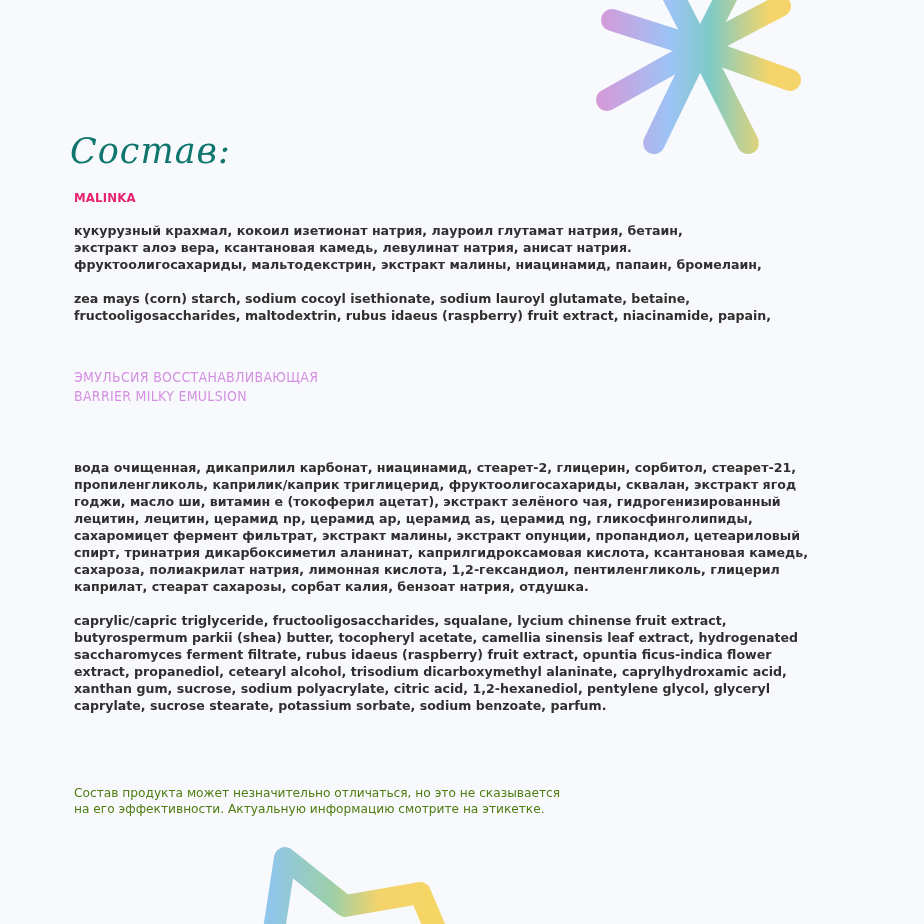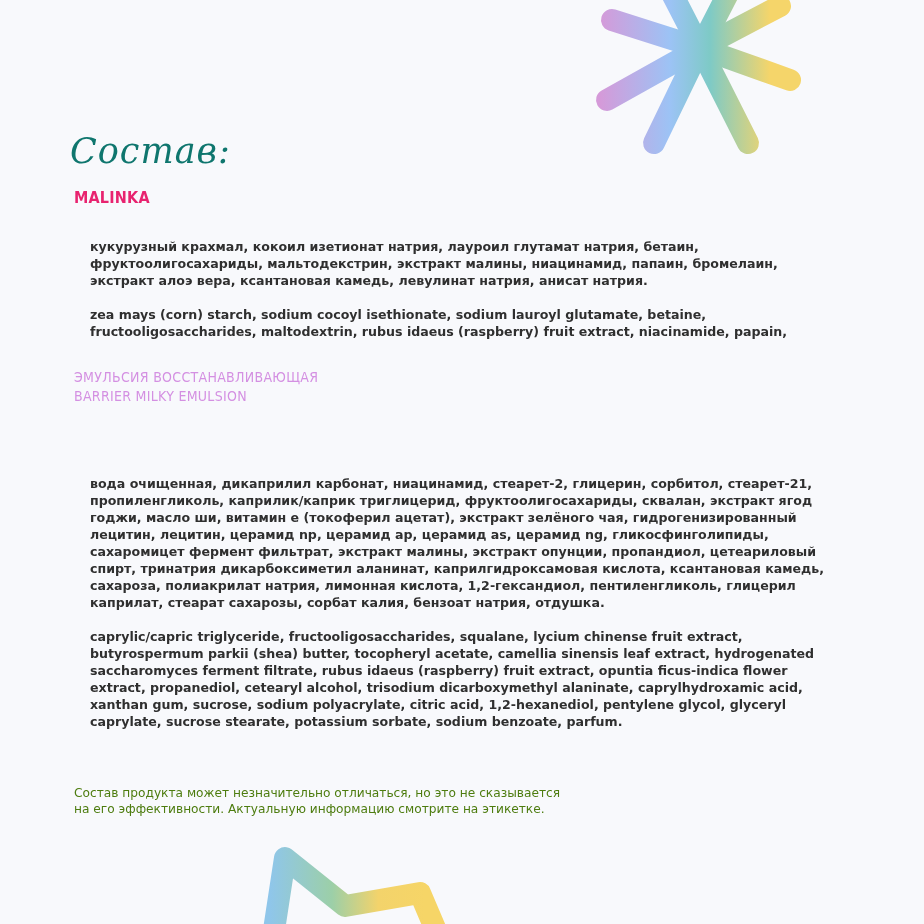--- a/index.html
+++ b/index.html
@@ -33,41 +33,41 @@
     }
     .product-name {
       position: absolute;
       left: 74px;
       font-family: "DejaVu Sans Condensed", "DejaVu Sans", sans-serif;
       text-transform: uppercase;
       line-height: 19px;
     }
     .product-name.malinka {
       top: 188px;
-      font-size: 16px;
+      font-size: 13px;
       font-weight: bold;
       color: #e8236f;
       letter-spacing: 0.2px;
     }
     .product-name.emulsion {
       top: 368px;
       font-size: 14px;
       color: #d490e2;
       letter-spacing: 0.3px;
     }
     .ingredients {
       position: absolute;
       left: 74px;
       width: 790px;
       font-family: "DejaVu Sans", sans-serif;
       font-weight: bold;
       font-size: 12.6px;
       line-height: 17px;
       color: #2f2f2f;
-      margin: 16px;
+      margin: 0;
     }
     .ingredients .line {
       display: block;
       white-space: nowrap;
     }
     .block-1-ru { top: 222px; }
     .block-1-en { top: 290px; }
     .block-2-ru { top: 459px; }
     .block-2-en { top: 612px; }
     .disclaimer {
@@ -113,22 +113,22 @@
 
   <path d="M 274 930 L 285 858 L 345 906 L 420 893 L 440 940" stroke="url(#starGrad)" stroke-width="22" stroke-linecap="round" stroke-linejoin="round" fill="none"></path>
 </svg>
 
 <h1 class="page-title">Состав:</h1>
 
 <div class="product-name malinka">MALINKA</div>
 
 <p class="ingredients block-1-ru">
   <span class="line">кукурузный крахмал, кокоил изетионат натрия, лауроил глутамат натрия, бетаин,</span>
+  <span class="line">экстракт алоэ вера, ксантановая камедь, левулинат натрия, анисат натрия.</span>
   <span class="line">фруктоолигосахариды, мальтодекстрин, экстракт малины, ниацинамид, папаин, бромелаин,</span>
-  <span class="line">экстракт алоэ вера, ксантановая камедь, левулинат натрия, анисат натрия.</span>
 </p>
 
 <p class="ingredients block-1-en">
   <span class="line">zea mays (corn) starch, sodium cocoyl isethionate, sodium lauroyl glutamate, betaine,</span>
   <span class="line">fructooligosaccharides, maltodextrin, rubus idaeus (raspberry) fruit extract, niacinamide, papain,</span>
 </p>
 
 <div class="product-name emulsion">
   <div>ЭМУЛЬСИЯ ВОССТАНАВЛИВАЮЩАЯ</div>
   <div>BARRIER MILKY EMULSION</div>

